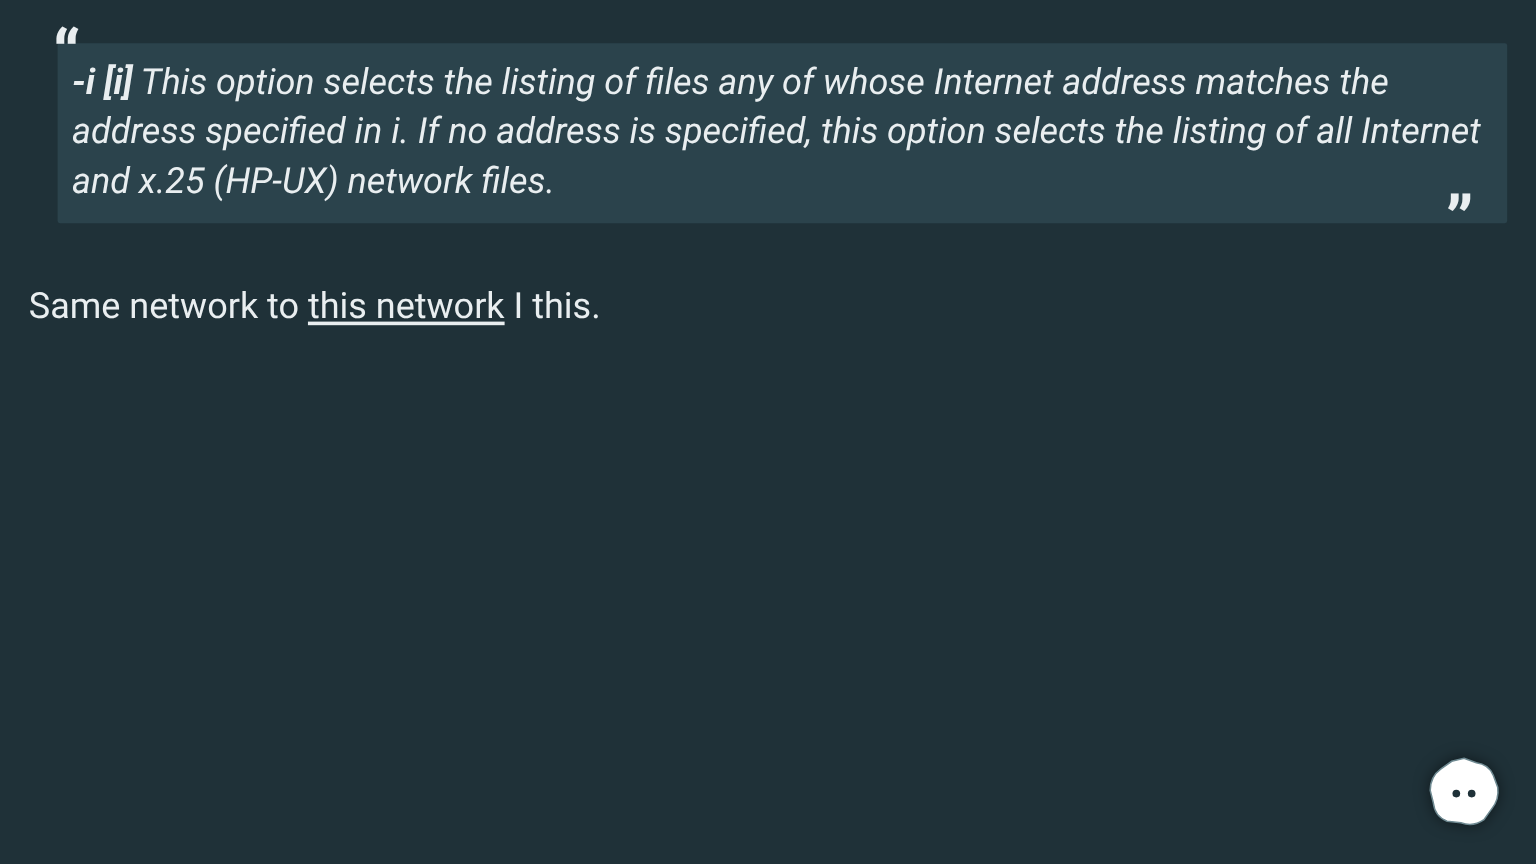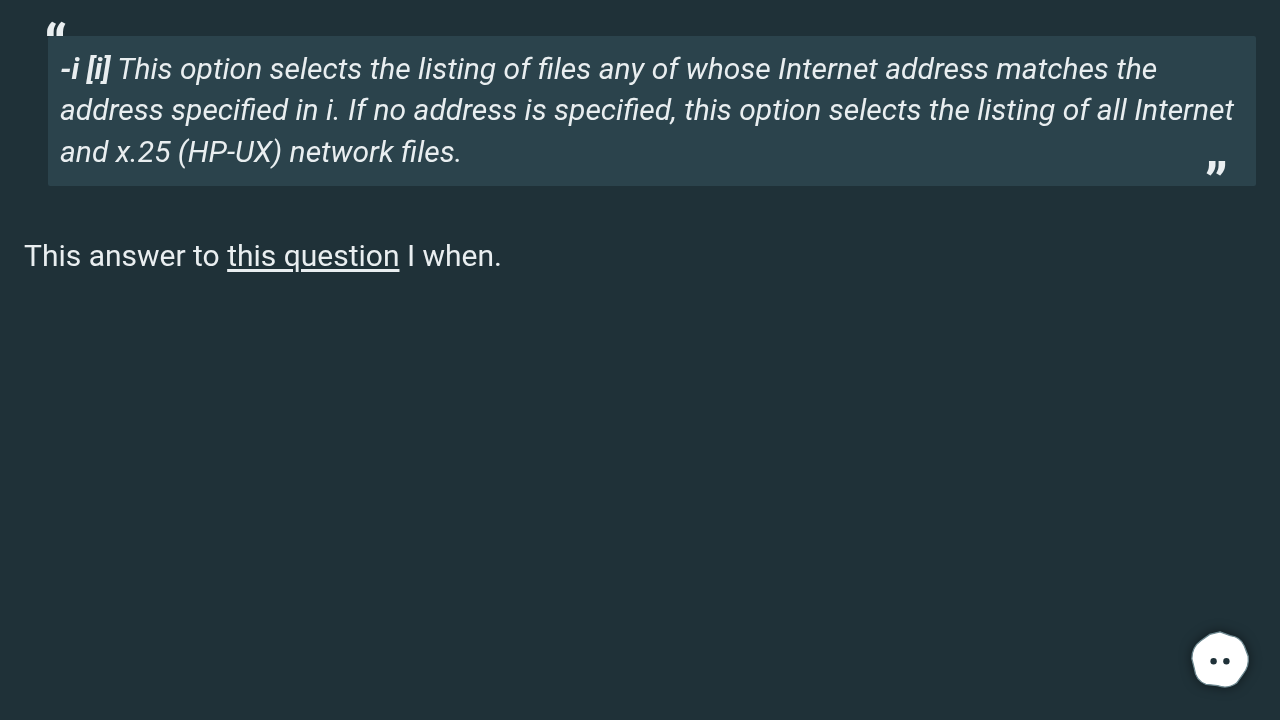--- a/index.html
+++ b/index.html
@@ -94,21 +94,21 @@
 
 <div class="page">
 
   <div class="blockquote">
     <div class="qbox">
       <span class="flag">-i [i]</span><span> This option selects the listing of files any of whose Internet address matches the address specified in i. If no address is specified, this option selects the listing of all Internet and x.25 (HP-UX) network files.</span>
     </div>
   </div>
 
   <p class="answer-line">
-    <span>This answer to </span><a href="#" class="qlink">this question</a><span> I when.</span>
+    <span>Same network to </span><a href="#" class="qlink">this network</a><span> I this.</span>
   </p>
 
   <div class="blob">
     <svg viewBox="0 0 100 100">
       <path d="M50 6
                L66 12
                Q82 14 88 28
                L94 44
                Q96 60 86 72
                L76 86

